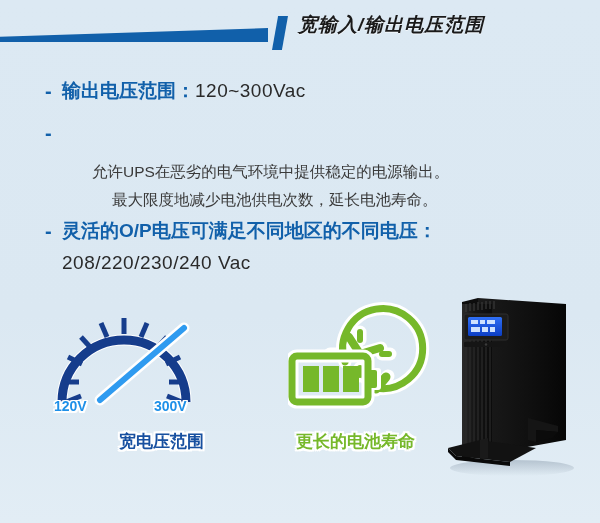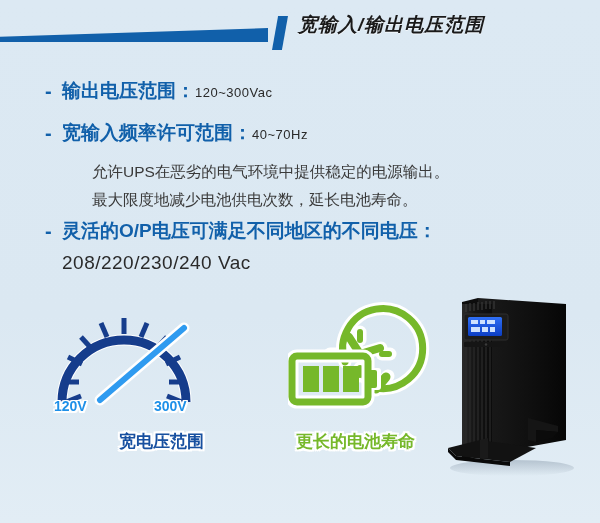--- a/index.html
+++ b/index.html
@@ -24,21 +24,21 @@
     font-size:19px;font-weight:bold;font-style:italic;
     letter-spacing:1px;color:#1a1a1a;white-space:nowrap;
     text-shadow:0 1px 0 rgba(255,255,255,.6);}
 
   
   .bullets{position:absolute;left:0;top:78px;width:600px;}
   .brow{position:relative;height:34px;}
   .dash{position:absolute;left:45px;top:2px;font-size:20px;font-weight:bold;color:#1160aa;}
   .blabel{position:absolute;left:62px;top:0;font-size:19px;font-weight:bold;
     color:#1160aa;white-space:nowrap;}
-  .bval{font-size:13px;font-weight:normal;color:#2a2a2a;letter-spacing:.5px;}
+  .bval{font-size:19px;font-weight:normal;color:#2a2a2a;letter-spacing:.5px;}
   .subline{position:absolute;left:92px;font-size:15.5px;color:#3a3a3a;white-space:nowrap;}
   .plainline{position:absolute;left:62px;font-size:19px;color:#2a2a2a;letter-spacing:.5px;white-space:nowrap;}
 
   
   .icons{position:absolute;left:0;top:285px;width:600px;height:180px;}
   .gauge-wrap{position:absolute;left:44px;top:5px;width:200px;height:160px;}
   .gauge-svg{position:absolute;left:0;top:0;}
   .g-lab{position:absolute;font-size:14px;font-weight:bold;color:#1e90e8;
     text-shadow:-1.5px 0 #fff,1.5px 0 #fff,0 -1.5px #fff,0 1.5px #fff,
                 -1.5px -1.5px #fff,1.5px 1.5px #fff,-1.5px 1.5px #fff,1.5px -1.5px #fff;}
@@ -67,25 +67,24 @@
 
   <div class="bullets">
 
     <div class="brow" style="top: 0px; position: absolute; left: 0px; width: 100%;">
       <span class="dash">-</span>
       <span class="blabel"><span>输出电压范围：</span><span class="bval">120~300Vac</span></span>
     </div>
 
     <div class="brow" style="top: 42px; position: absolute; left: 0px; width: 100%;">
       <span class="dash">-</span>
-      <span class="blabel"><span>宽输入频率许可范围：</span><span class="bval">40~70Hz</span></span>
     </div>
 
     <div class="subline" style="top:84px;">允许UPS在恶劣的电气环境中提供稳定的电源输出。</div>
-    <div class="subline" style="top:112px;">最大限度地减少电池供电次数，延长电池寿命。</div>
+    <div class="subline" style="top:112px;margin-left:20px;">最大限度地减少电池供电次数，延长电池寿命。</div>
 
     <div class="brow" style="top: 140px; position: absolute; left: 0px; width: 100%;">
       <span class="dash">-</span>
       <span class="blabel">灵活的O/P电压可满足不同地区的不同电压：</span>
     </div>
 
     <div class="plainline" style="top:174px;">208/220/230/240 Vac</div>
   </div>
 
   <div class="icons">

